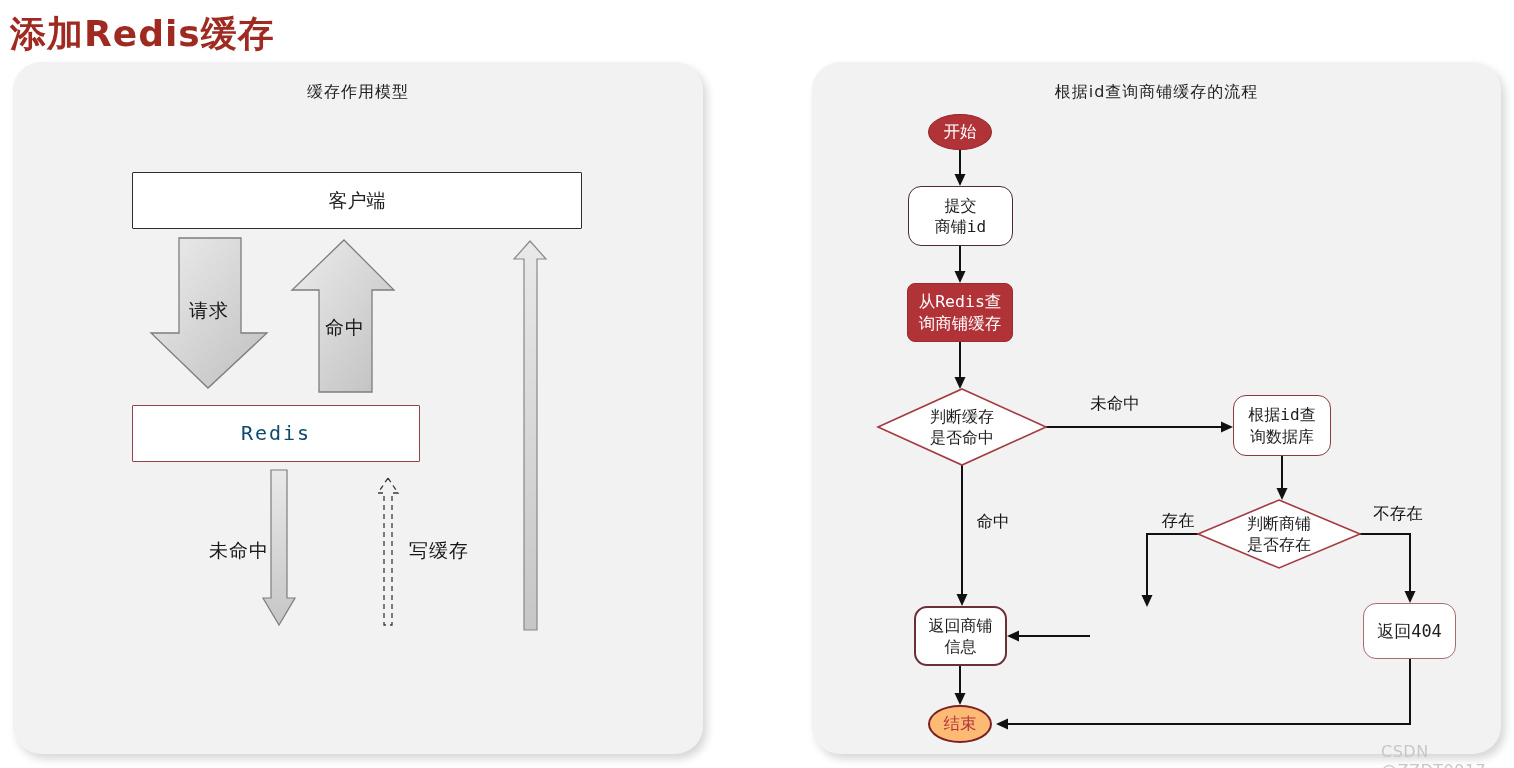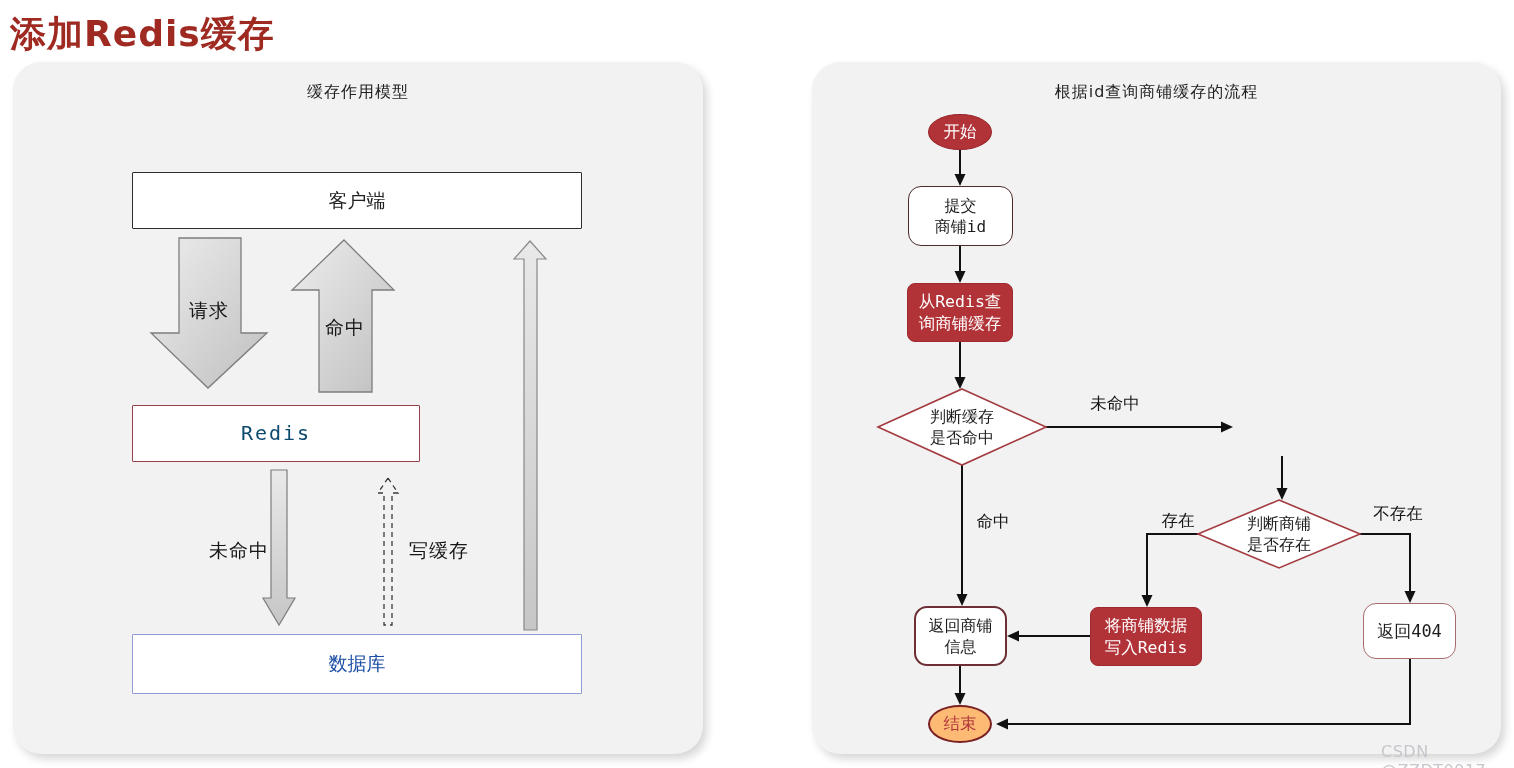--- a/index.html
+++ b/index.html
@@ -73,23 +73,20 @@
     </svg>
 
     <div class="abs node rect big-box" style="left:119px;top:110px;width:450px;height:57px;">
       <span>客户端</span>
     </div>
 
     <div class="abs node rect redis-box" style="left:119px;top:343px;width:288px;height:57px;">
       <span>Redis</span>
     </div>
 
-    <div class="abs node rect db-box" style="left:119px;top:572px;width:450px;height:60px;">
-      <span>数据库</span>
-    </div>
 
     <div class="abs arrow-label" style="left:156px;top:236px;width:80px;">请求</div>
     <div class="abs arrow-label" style="left:292px;top:253px;width:80px;">命中</div>
     <div class="abs arrow-label" style="left:181px;top:476px;width:90px;">未命中</div>
     <div class="abs arrow-label" style="left:381px;top:476px;width:90px;">写缓存</div>
   </div>
 
   <div class="abs panel" style="left:812px;top:62px;width:689px;height:692px;">
     <div class="abs panel-title">根据id查询商铺缓存的流程</div>
 
@@ -138,35 +135,35 @@
     <div class="abs node flow-red" style="left:95px;top:221px;width:106px;height:59px;">
       <span>从Redis查</span>
       <span>询商铺缓存</span>
     </div>
 
     <div class="abs node" style="left:80px;top:337px;width:140px;height:56px;font-size:16px;color:#1c1c1c;">
       <span>判断缓存</span>
       <span>是否命中</span>
     </div>
 
+    <div class="abs node flow-rect b-red" style="left:421px;top:333px;width:98px;height:61px;">
+      <span>根据id查</span>
+      <span>询数据库</span>
+    </div>
 
     <div class="abs node" style="left:397px;top:444px;width:140px;height:56px;font-size:16px;color:#1c1c1c;">
       <span>判断商铺</span>
       <span>是否存在</span>
     </div>
 
     <div class="abs node flow-rect b-maroon" style="left:102px;top:544px;width:93px;height:60px;">
       <span>返回商铺</span>
       <span>信息</span>
     </div>
 
-    <div class="abs node flow-red" style="left:278px;top:545px;width:112px;height:59px;">
-      <span>将商铺数据</span>
-      <span>写入Redis</span>
-    </div>
 
     <div class="abs node flow-rect b-rose" style="left:551px;top:541px;width:93px;height:56px;font-size:17px;">
       <span>返回404</span>
     </div>
 
     <div class="abs node ellipse end" style="left:116px;top:643px;width:64px;height:38px;">
       <span>结束</span>
     </div>
 
     <div class="abs edge-label" style="left:270px;top:331px;width:66px;">未命中</div>

